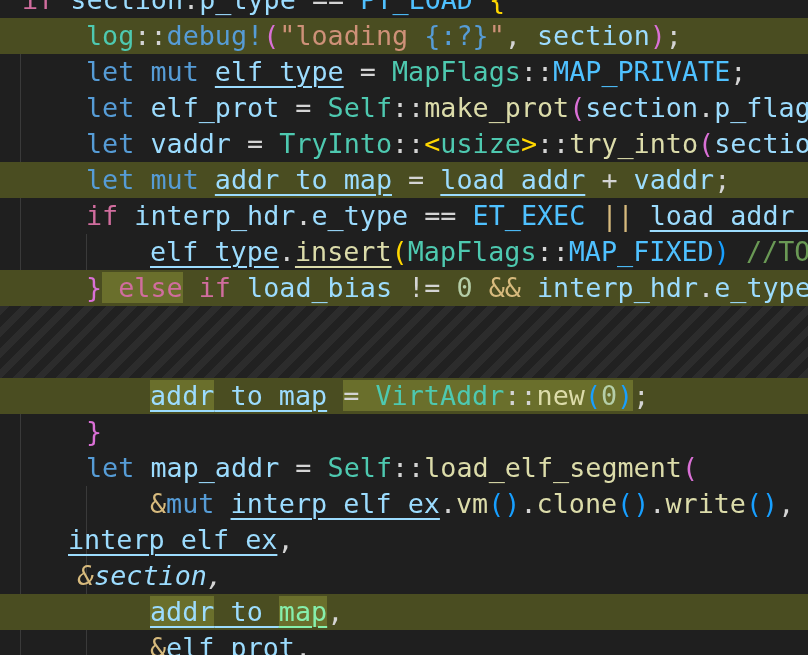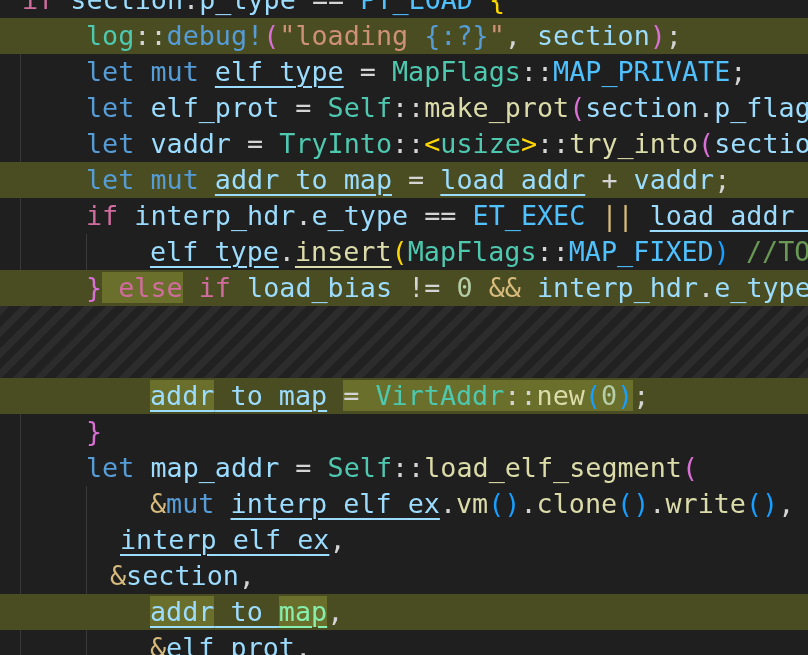--- a/index.html
+++ b/index.html
@@ -33,18 +33,18 @@
       <div class="line" style="padding-left: 86px;"><span class="tok" style="color: rgb(86, 156, 214);">let </span><span class="tok" style="color: rgb(156, 220, 254);">vaddr</span><span class="tok" style="color: rgb(212, 212, 212);"> = </span><span class="tok" style="color: rgb(78, 201, 176);">TryInto</span><span class="tok" style="color: rgb(212, 212, 212);">::</span><span class="tok" style="color: rgb(255, 215, 0);">&lt;</span><span class="tok" style="color: rgb(78, 201, 176);">usize</span><span class="tok" style="color: rgb(255, 215, 0);">&gt;</span><span class="tok" style="color: rgb(212, 212, 212);">::</span><span class="tok" style="color: rgb(220, 220, 170);">try_into</span><span class="tok" style="color: rgb(218, 112, 214);">(</span><span class="tok" style="color: rgb(156, 220, 254);">section</span></div>
       <div class="line hl" style="padding-left: 86px;"><span class="tok" style="color: rgb(86, 156, 214);">let mut </span><span class="tok u" style="color: rgb(156, 220, 254);">addr_to_map</span><span class="tok" style="color: rgb(212, 212, 212);"> = </span><span class="tok u" style="color: rgb(156, 220, 254);">load_addr</span><span class="tok" style="color: rgb(212, 212, 212);"> + </span><span class="tok" style="color: rgb(156, 220, 254);">vaddr</span><span class="tok" style="color: rgb(212, 212, 212);">;</span></div>
       <div class="line" style="padding-left: 86px;"><span class="tok" style="color: rgb(209, 109, 158);">if </span><span class="tok" style="color: rgb(156, 220, 254);">interp_hdr</span><span class="tok" style="color: rgb(212, 212, 212);">.</span><span class="tok" style="color: rgb(156, 220, 254);">e_type</span><span class="tok" style="color: rgb(212, 212, 212);"> == </span><span class="tok" style="color: rgb(79, 193, 255);">ET_EXEC</span><span class="tok" style="color: rgb(212, 212, 212);"> </span><span class="tok" style="color: rgb(215, 186, 125);">||</span><span class="tok" style="color: rgb(212, 212, 212);"> </span><span class="tok u" style="color: rgb(156, 220, 254);">load_addr_</span></div>
       <div class="line" style="padding-left: 150px;"><span class="tok u" style="color: rgb(156, 220, 254);">elf_type</span><span class="tok" style="color: rgb(212, 212, 212);">.</span><span class="tok u" style="color: rgb(220, 220, 170);">insert</span><span class="tok" style="color: rgb(255, 215, 0);">(</span><span class="tok" style="color: rgb(78, 201, 176);">MapFlags</span><span class="tok" style="color: rgb(212, 212, 212);">::</span><span class="tok" style="color: rgb(79, 193, 255);">MAP_FIXED</span><span class="tok" style="color: rgb(23, 159, 255);">)</span><span class="tok" style="color: rgb(212, 212, 212);"> </span><span class="tok" style="color: rgb(106, 153, 85);">//TO</span></div>
       <div class="line hl" style="padding-left: 86px;"><span class="tok" style="color: rgb(218, 112, 214);">}</span><span class="tok w" style="color: rgb(209, 109, 158);"> else</span><span class="tok" style="color: rgb(212, 212, 212);"> </span><span class="tok" style="color: rgb(209, 109, 158);">if </span><span class="tok" style="color: rgb(156, 220, 254);">load_bias</span><span class="tok" style="color: rgb(212, 212, 212);"> != </span><span class="tok" style="color: rgb(181, 206, 168);">0</span><span class="tok" style="color: rgb(212, 212, 212);"> </span><span class="tok" style="color: rgb(215, 186, 125);">&amp;&amp;</span><span class="tok" style="color: rgb(212, 212, 212);"> </span><span class="tok" style="color: rgb(156, 220, 254);">interp_hdr</span><span class="tok" style="color: rgb(212, 212, 212);">.</span><span class="tok" style="color: rgb(156, 220, 254);">e_type</span></div>
       <div class="hatch"></div>
       <div class="line hl" style="padding-left: 150px;"><span class="tok u w" style="color: rgb(156, 220, 254);">addr</span><span class="tok u" style="color: rgb(156, 220, 254);">_to_map</span><span class="tok" style="color: rgb(212, 212, 212);"> </span><span class="tok w" style="color: rgb(212, 212, 212);">= </span><span class="tok w" style="color: rgb(78, 201, 176);">VirtAddr</span><span class="tok w" style="color: rgb(212, 212, 212);">::</span><span class="tok w" style="color: rgb(220, 220, 170);">new</span><span class="tok w" style="color: rgb(23, 159, 255);">(</span><span class="tok w" style="color: rgb(181, 206, 168);">0</span><span class="tok w" style="color: rgb(23, 159, 255);">)</span><span class="tok" style="color: rgb(212, 212, 212);">;</span></div>
       <div class="line" style="padding-left: 86px;"><span class="tok" style="color: rgb(218, 112, 214);">}</span></div>
       <div class="line" style="padding-left: 86px;"><span class="tok" style="color: rgb(86, 156, 214);">let </span><span class="tok" style="color: rgb(156, 220, 254);">map_addr</span><span class="tok" style="color: rgb(212, 212, 212);"> = </span><span class="tok" style="color: rgb(78, 201, 176);">Self</span><span class="tok" style="color: rgb(212, 212, 212);">::</span><span class="tok" style="color: rgb(220, 220, 170);">load_elf_segment</span><span class="tok" style="color: rgb(218, 112, 214);">(</span></div>
       <div class="line" style="padding-left: 150px;"><span class="tok" style="color: rgb(215, 186, 125);">&amp;</span><span class="tok" style="color: rgb(86, 156, 214);">mut </span><span class="tok u" style="color: rgb(156, 220, 254);">interp_elf_ex</span><span class="tok" style="color: rgb(212, 212, 212);">.</span><span class="tok" style="color: rgb(220, 220, 170);">vm</span><span class="tok" style="color: rgb(23, 159, 255);">()</span><span class="tok" style="color: rgb(212, 212, 212);">.</span><span class="tok" style="color: rgb(220, 220, 170);">clone</span><span class="tok" style="color: rgb(23, 159, 255);">()</span><span class="tok" style="color: rgb(212, 212, 212);">.</span><span class="tok" style="color: rgb(220, 220, 170);">write</span><span class="tok" style="color: rgb(23, 159, 255);">()</span><span class="tok" style="color: rgb(212, 212, 212);">,</span></div>
-      <div class="line" style="padding-left: 120px;"><span class="tok u" style="color: rgb(156, 220, 254);">interp_elf_ex</span><span class="tok" style="color: rgb(212, 212, 212);">,</span></div>
-      <div class="line" style="padding-left: 110px;"><span class="tok" style="color: rgb(215, 186, 125);">&amp;</span><span class="tok" style="color: rgb(156, 220, 254);">section</span><span class="tok" style="color: rgb(212, 212, 212);">,</span></div>
+      <div class="line" style="padding-left: 68px;"><span class="tok u" style="color: rgb(156, 220, 254);">interp_elf_ex</span><span class="tok" style="color: rgb(212, 212, 212);">,</span></div>
+      <div class="line" style="padding-left: 78px; font-style: italic;"><span class="tok" style="color: rgb(215, 186, 125);">&amp;</span><span class="tok" style="color: rgb(156, 220, 254);">section</span><span class="tok" style="color: rgb(212, 212, 212);">,</span></div>
       <div class="line hl" style="padding-left: 150px;"><span class="tok u w" style="color: rgb(156, 220, 254);">addr</span><span class="tok u" style="color: rgb(156, 220, 254);">_to_</span><span class="tok u w" style="color: #86efac;">map</span><span class="tok" style="color: rgb(212, 212, 212);">,</span></div>
       <div class="line" style="padding-left: 150px;"><span class="tok" style="color: rgb(215, 186, 125);">&amp;</span><span class="tok" style="color: rgb(156, 220, 254);">elf_prot</span><span class="tok" style="color: rgb(212, 212, 212);">,</span></div>
     </div>
 </div>
 
 </body></html>

